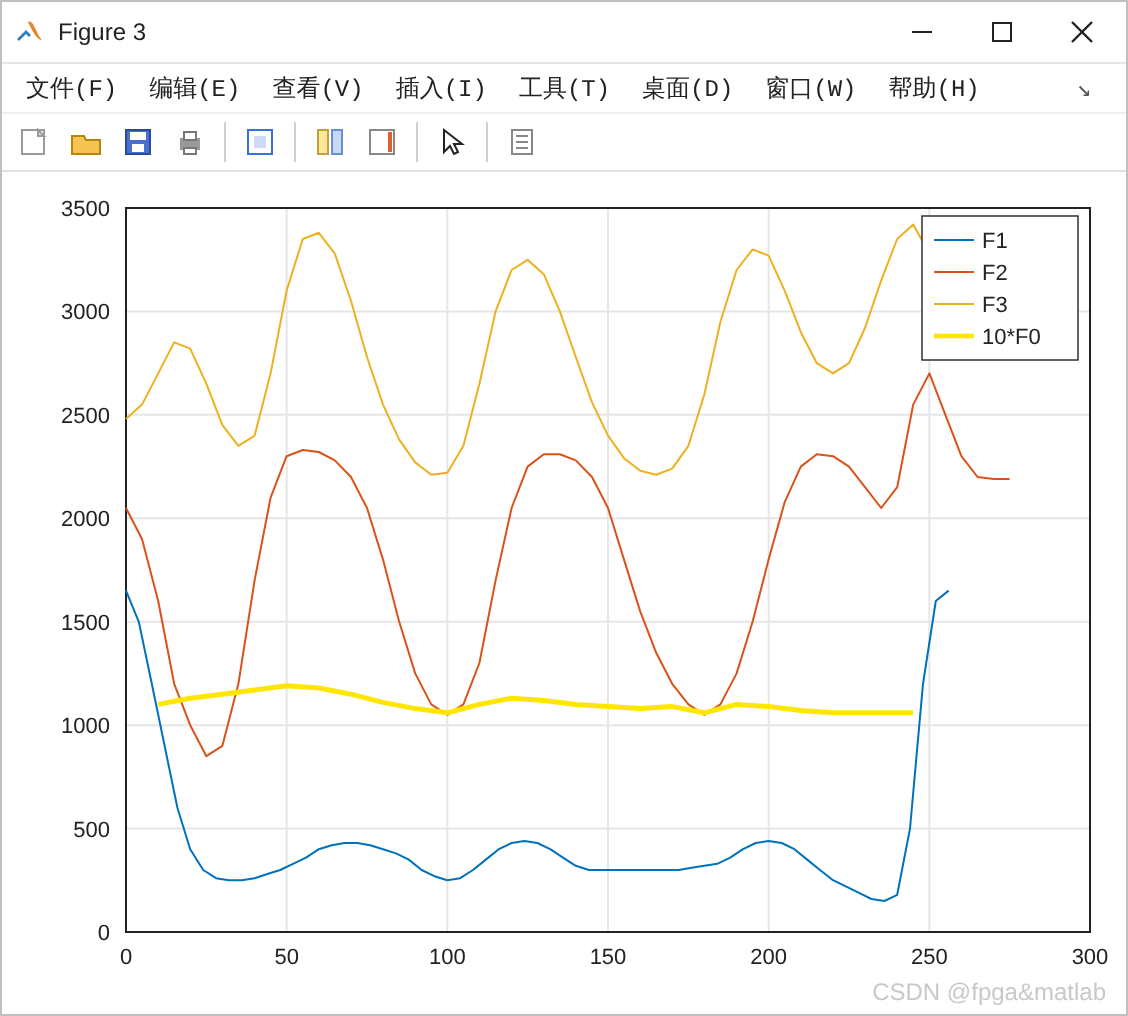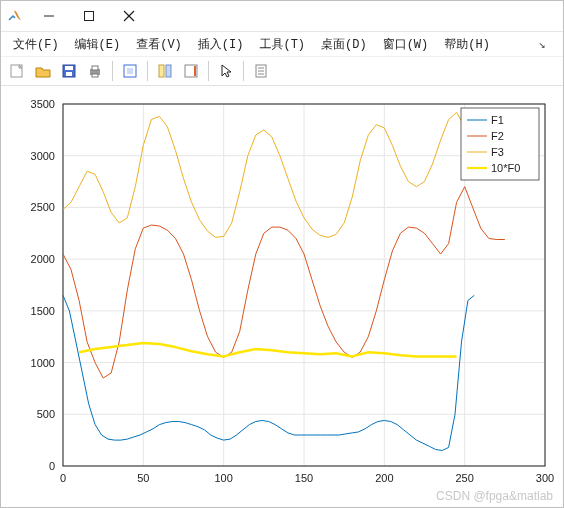--- a/index.html
+++ b/index.html
@@ -30,20 +30,21 @@
 
 <div class="window">
 
   <div class="titlebar">
     <span class="titlebar-icon">
       <svg width="16" height="16" viewBox="0 0 16 16">
         <path d="M2 12 L6 8 L8 10" stroke="#2f7fbf" stroke-width="1.4" fill="none"></path>
         <path d="M7 3 C9 2 10 5 12 9 C13 11 14 12 14 12 C12 12 10 9 9 7 C8 5 7 3 7 3 Z" fill="#e08a2f"></path>
       </svg>
     </span>
+    <span class="titlebar-title">Figure 3</span>
     <div class="titlebar-buttons">
       <div class="tb-btn">
         <svg width="12" height="12">
             <line x1="1" y1="6" x2="11" y2="6" stroke="#222" stroke-width="1"></line>
           </svg>
       </div>
       <div class="tb-btn">
         <svg width="12" height="12">
             <rect x="1.5" y="1.5" width="9" height="9" fill="none" stroke="#222" stroke-width="1"></rect>
           </svg>

